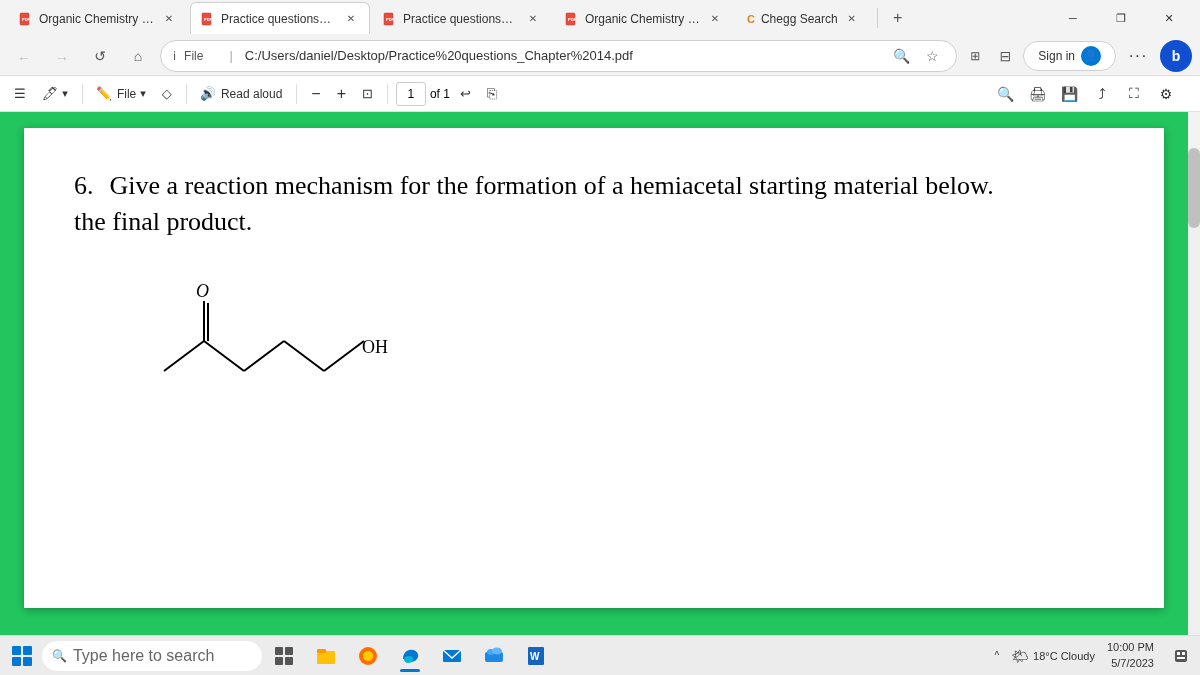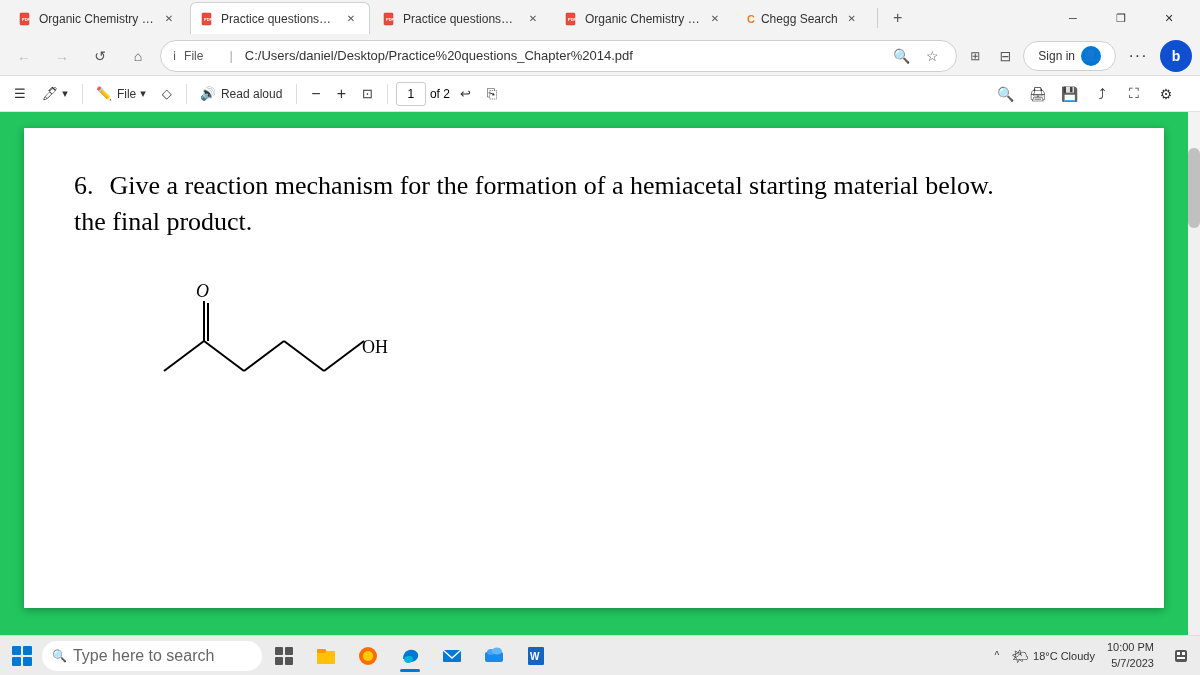--- a/index.html
+++ b/index.html
@@ -419,21 +419,21 @@
   </div>
   <div class="pdf-tool-btn">
     <span style="font-size:16px;">+</span>
   </div>
   <div class="pdf-tool-btn">
     <span>⊡</span>
   </div>
   <div class="pdf-divider"></div>
   <div class="pdf-page-nav">
     <input class="pdf-page-input" type="text" value="1" style="">
-    <span style="font-size:12px;">of 2</span>
+    <span style="font-size:12px;">of 1</span>
   </div>
   <div class="pdf-tool-btn">
     <span>↩</span>
   </div>
   <div class="pdf-tool-btn">
     <span>⎘</span>
   </div>
 
   <div class="pdf-toolbar-right">
     <div class="pdf-right-btn">🔍</div>

